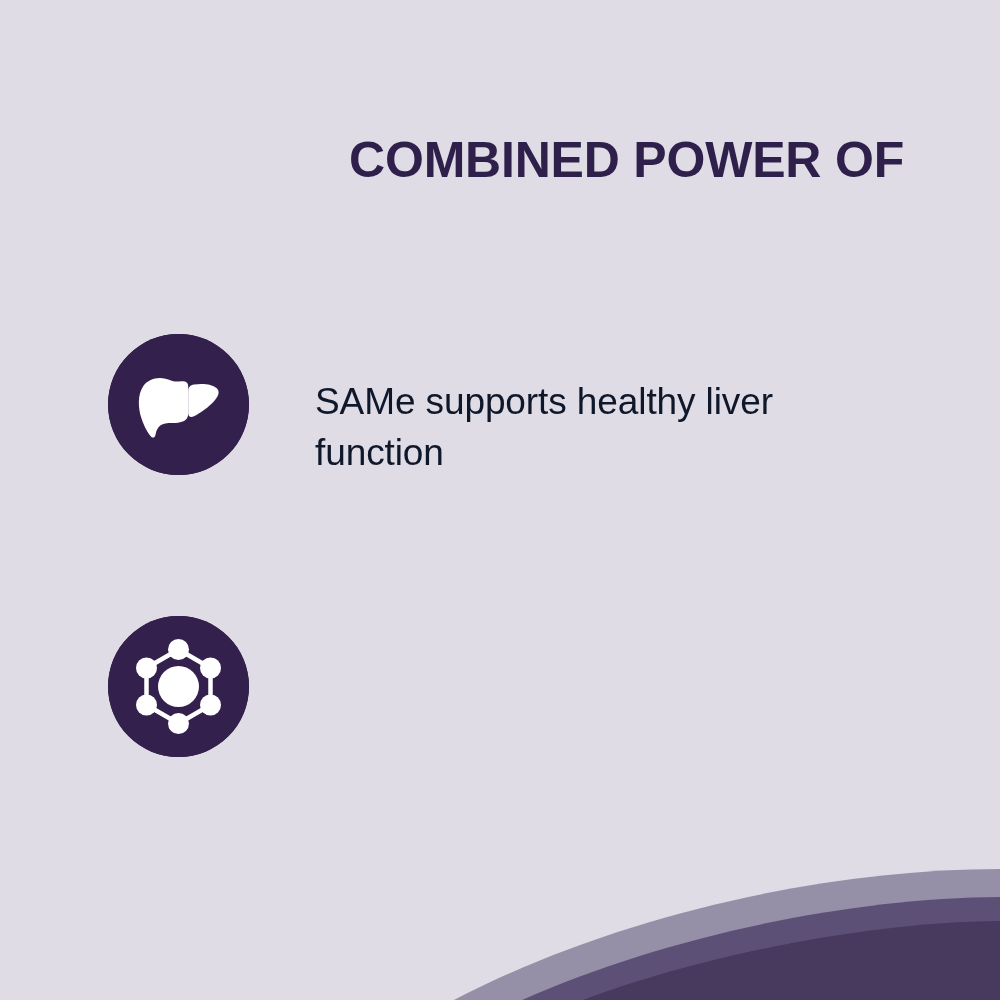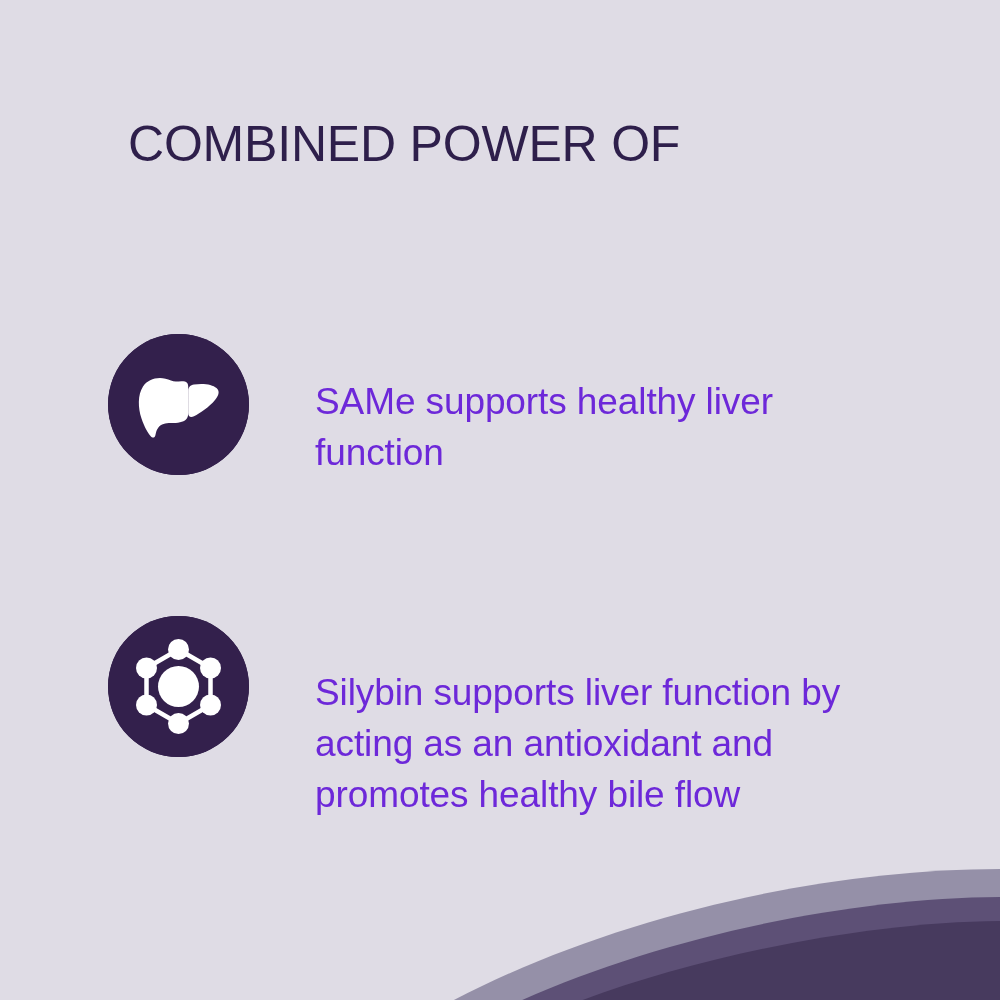--- a/index.html
+++ b/index.html
@@ -33,24 +33,25 @@
   }
 
   
   .headline {
     position: absolute;
     left: 128px;
     top: 113px;
     width: 760px;
     color: #2e1f4b;
     font-size: 50px;
-    font-weight: normal;
+    font-weight: bold;
     line-height: 63px;
     letter-spacing: -0.2px;
-    margin: 0;
+    margin: 16px;
+    text-align: right;
   }
   .headline-line {
     display: block;
     white-space: nowrap;
   }
 
   
   .features {
     position: absolute;
     left: 108px;
@@ -74,21 +75,21 @@
   }
   .feature-icon svg {
     display: block;
     width: 141px;
     height: 141px;
   }
 
   .feature-text {
     flex: 1 1 auto;
     margin-left: 66px;
-    color: #6d28d9;
+    color: #0f172a;
     font-size: 37px;
     line-height: 51px;
     font-weight: normal;
     letter-spacing: -0.1px;
     padding-top: 3px;
     max-width: 560px;
   }
   .row-1 .feature-text { padding-top: 5px; }
   .row-2 .feature-text { padding-top: 14px; }
 </style>
@@ -162,17 +163,16 @@
           <circle cx="70.5" cy="70.5" r="20.5" fill="#ffffff"></circle>
 
           <circle cx="70.5" cy="33.5" r="10.5" fill="#ffffff"></circle>
           <circle cx="102.5" cy="52.0" r="10.5" fill="#ffffff"></circle>
           <circle cx="102.5" cy="89.0" r="10.5" fill="#ffffff"></circle>
           <circle cx="70.5" cy="107.5" r="10.5" fill="#ffffff"></circle>
           <circle cx="38.5" cy="89.0" r="10.5" fill="#ffffff"></circle>
           <circle cx="38.5" cy="52.0" r="10.5" fill="#ffffff"></circle>
         </svg>
       </span>
-      <p class="feature-text">Silybin supports liver function by acting as an antioxidant and promotes healthy bile flow</p>
     </div>
 
   </div>
 </div>
 
 </body></html>

